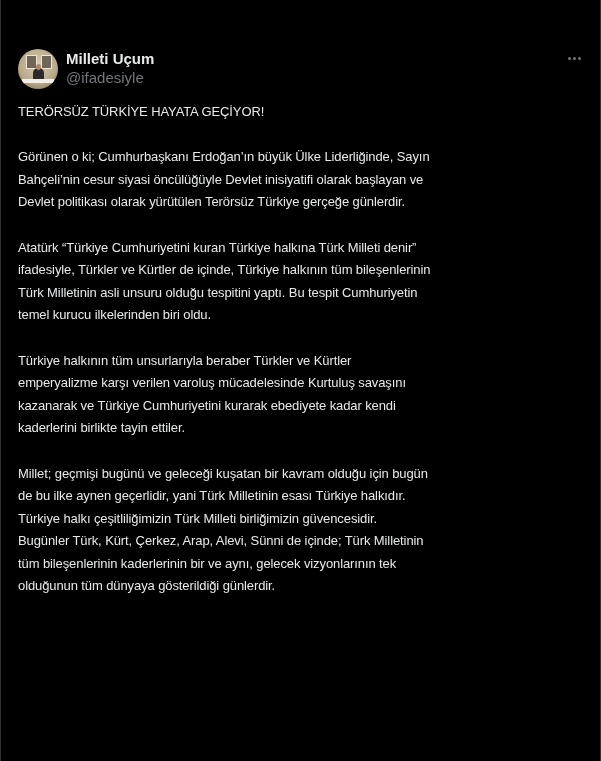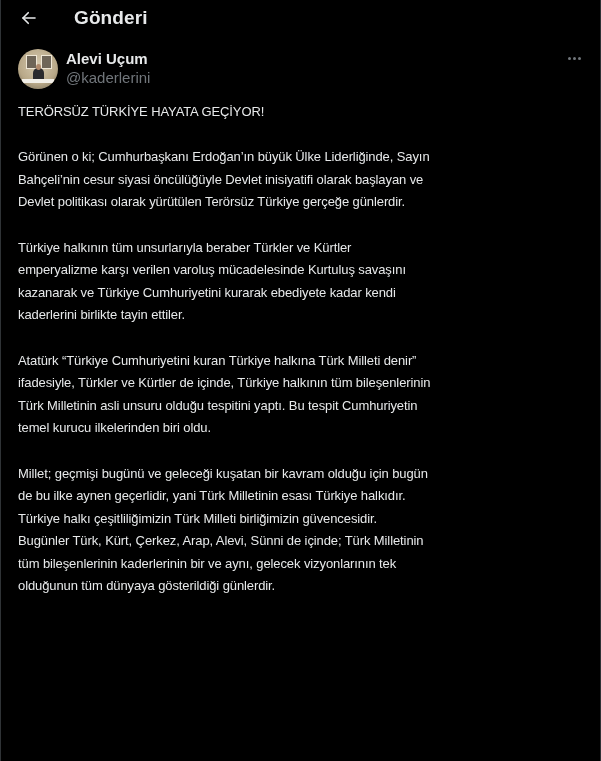--- a/index.html
+++ b/index.html
@@ -147,63 +147,52 @@
     .post-body p {
       margin: 0 0 22.6px 0;
       white-space: pre-line;
     }
   </style>
 </head>
 <body>
 
 <div class="frame">
 
-  <div class="header">
-    <div class="back-btn">
-      <span>
-        <svg viewBox="0 0 24 24" fill="none" stroke="#e7e9ea" stroke-width="2.2" stroke-linecap="round" stroke-linejoin="round">
-          <line x1="20" y1="12" x2="4" y2="12"></line>
-          <polyline points="11,5 4,12 11,19"></polyline>
-        </svg>
-      </span>
-    </div>
-    <div class="header-title">Gönderi</div>
-  </div>
 
   <div class="author">
     <div class="avatar">
       <div class="frame1"></div>
       <div class="frame2"></div>
       <div class="person"></div>
       <div class="head"></div>
       <div class="desk"></div>
     </div>
-    <div class="author-name">Alevi Uçum</div>
-    <div class="author-handle">@kaderlerini</div>
+    <div class="author-name">Milleti Uçum</div>
+    <div class="author-handle">@ifadesiyle</div>
   </div>
 
   <div class="more-btn">
     <span class="dot"></span>
     <span class="dot"></span>
     <span class="dot"></span>
   </div>
 
   <div class="post-body">
     <p>TERÖRSÜZ TÜRKİYE HAYATA GEÇİYOR!</p>
     <p>Görünen o ki; Cumhurbaşkanı Erdoğan’ın büyük Ülke Liderliğinde, Sayın
 Bahçeli’nin cesur siyasi öncülüğüyle Devlet inisiyatifi olarak başlayan ve
 Devlet politikası olarak yürütülen Terörsüz Türkiye gerçeğe günlerdir.</p>
+    <p>Atatürk “Türkiye Cumhuriyetini kuran Türkiye halkına Türk Milleti denir”
+ifadesiyle, Türkler ve Kürtler de içinde, Türkiye halkının tüm bileşenlerinin
+Türk Milletinin asli unsuru olduğu tespitini yaptı. Bu tespit Cumhuriyetin
+temel kurucu ilkelerinden biri oldu.</p>
     <p>Türkiye halkının tüm unsurlarıyla beraber Türkler ve Kürtler
 emperyalizme karşı verilen varoluş mücadelesinde Kurtuluş savaşını
 kazanarak ve Türkiye Cumhuriyetini kurarak ebediyete kadar kendi
 kaderlerini birlikte tayin ettiler.</p>
-    <p>Atatürk “Türkiye Cumhuriyetini kuran Türkiye halkına Türk Milleti denir”
-ifadesiyle, Türkler ve Kürtler de içinde, Türkiye halkının tüm bileşenlerinin
-Türk Milletinin asli unsuru olduğu tespitini yaptı. Bu tespit Cumhuriyetin
-temel kurucu ilkelerinden biri oldu.</p>
     <p>Millet; geçmişi bugünü ve geleceği kuşatan bir kavram olduğu için bugün
 de bu ilke aynen geçerlidir, yani Türk Milletinin esası Türkiye halkıdır.
 Türkiye halkı çeşitliliğimizin Türk Milleti birliğimizin güvencesidir.
 Bugünler Türk, Kürt, Çerkez, Arap, Alevi, Sünni de içinde; Türk Milletinin
 tüm bileşenlerinin kaderlerinin bir ve aynı, gelecek vizyonlarının tek
 olduğunun tüm dünyaya gösterildiği günlerdir.</p>
   </div>
 
 </div>
 

